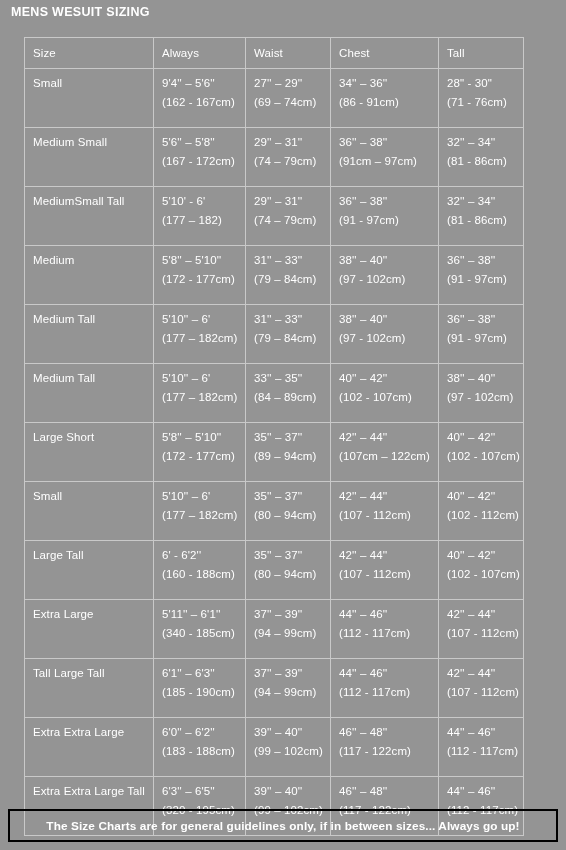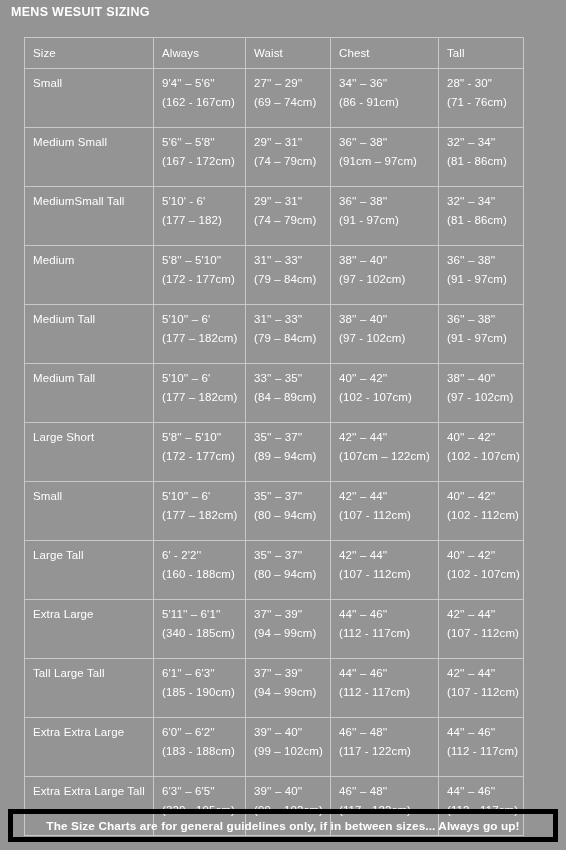--- a/index.html
+++ b/index.html
@@ -74,21 +74,21 @@
   .size-name {
     white-space: nowrap;
   }
   .footer-note {
     position: absolute;
     left: 8px;
     top: 809px;
     width: 550px;
     height: 33px;
     box-sizing: border-box;
-    border: 5px solid #000000;
+    border: 2px solid #000000;
     display: flex;
     align-items: center;
     justify-content: center;
   }
   .footer-note-text {
     font-size: 11.8px;
     font-weight: bold;
     color: #ffffff;
     letter-spacing: 0.1px;
     white-space: nowrap;
@@ -267,21 +267,21 @@
             <span class="cell-line metric">(107 - 112cm)</span>
           </td>
           <td>
             <span class="cell-line imperial">40'' – 42''</span>
             <span class="cell-line metric">(102 - 112cm)</span>
           </td>
         </tr>
         <tr>
           <td><span class="size-name">Large Tall</span></td>
           <td>
-            <span class="cell-line imperial">6' - 2'2''</span>
+            <span class="cell-line imperial">6' - 6'2''</span>
             <span class="cell-line metric">(160 - 188cm)</span>
           </td>
           <td>
             <span class="cell-line imperial">35'' – 37''</span>
             <span class="cell-line metric">(80 – 94cm)</span>
           </td>
           <td>
             <span class="cell-line imperial">42'' – 44''</span>
             <span class="cell-line metric">(107 - 112cm)</span>
           </td>

